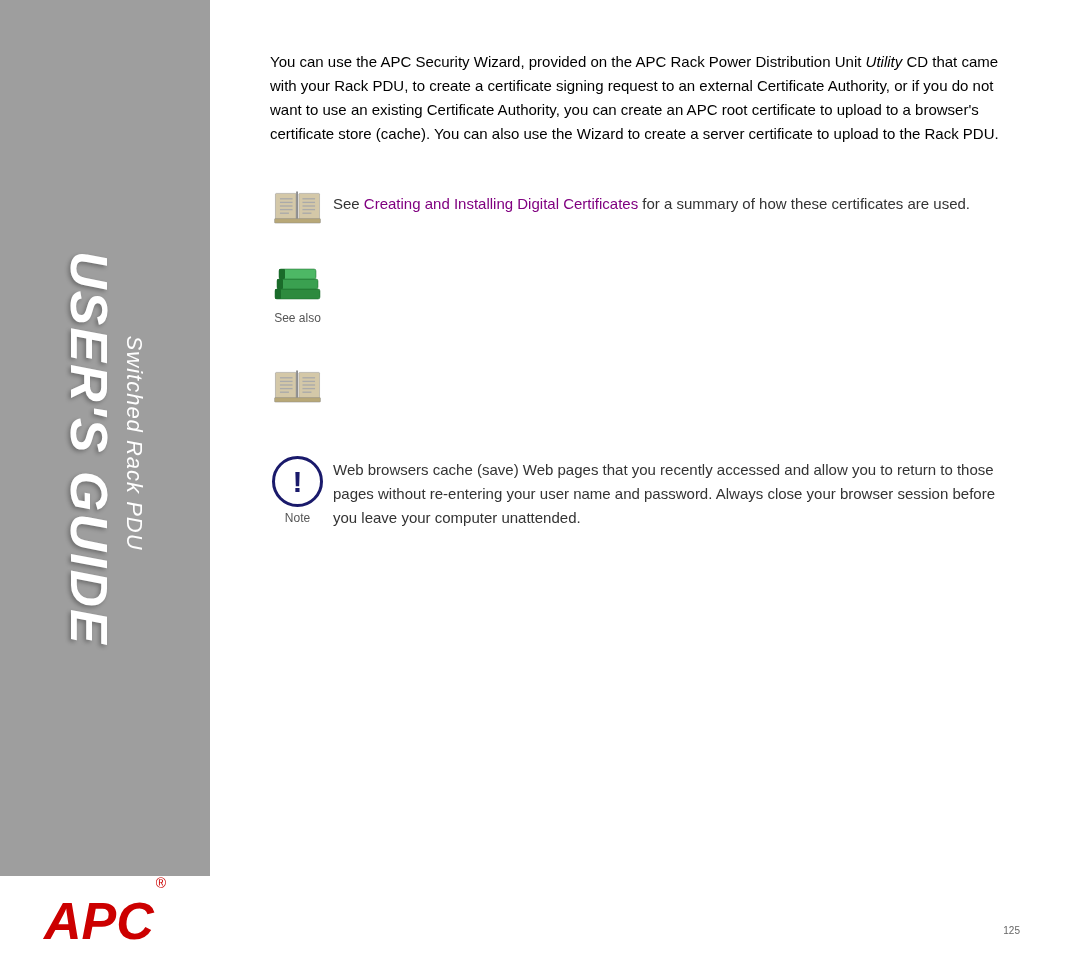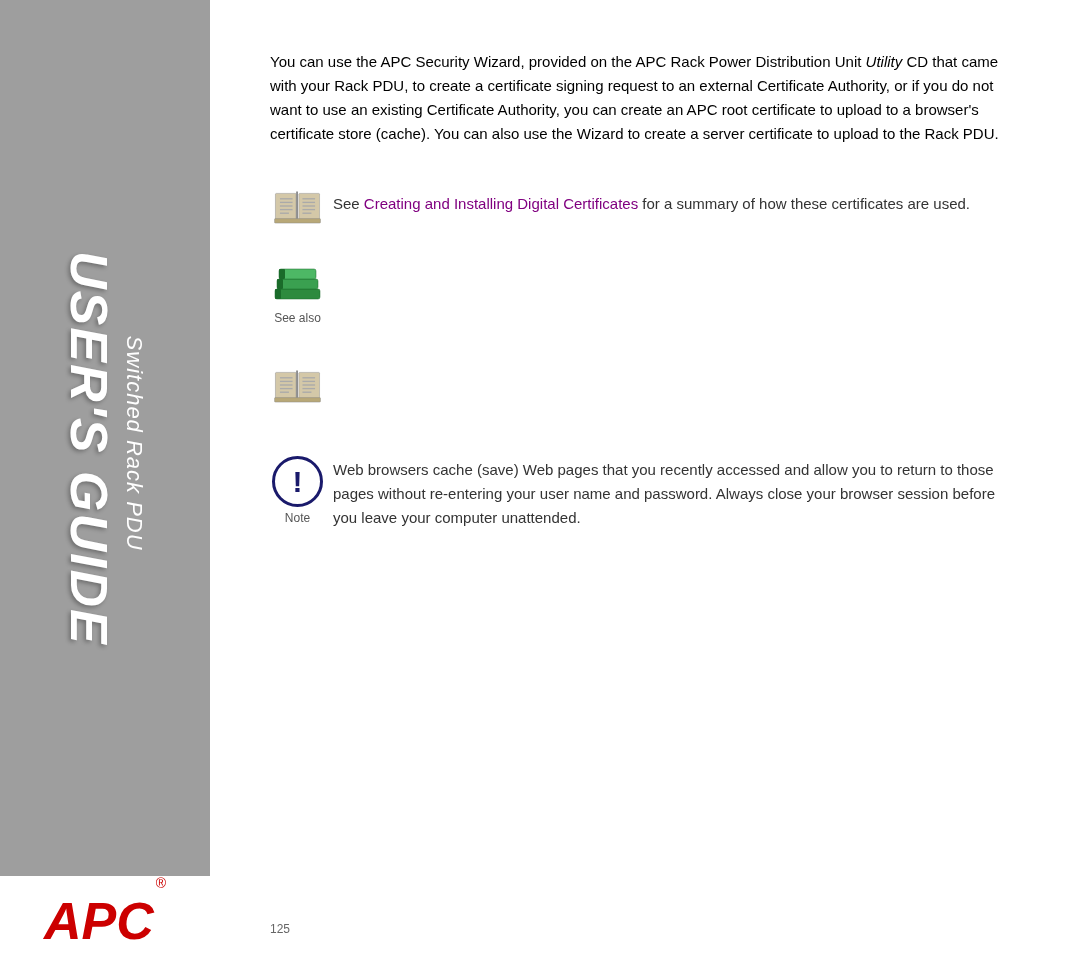--- a/index.html
+++ b/index.html
@@ -167,23 +167,23 @@
 
     
     .note-circle-icon {
       width: 55px;
       height: 55px;
       flex-shrink: 0;
     }
 
     
     .page-number {
-      text-align: left;
+      text-align: right;
       color: #666;
-      font-size: 12px;
+      font-size: 10px;
       margin-top: auto;
       padding-top: 20px;
     }
 
     
     .sidebar-rotated {
       display: flex;
       flex-direction: row;
       align-items: center;
       justify-content: center;

